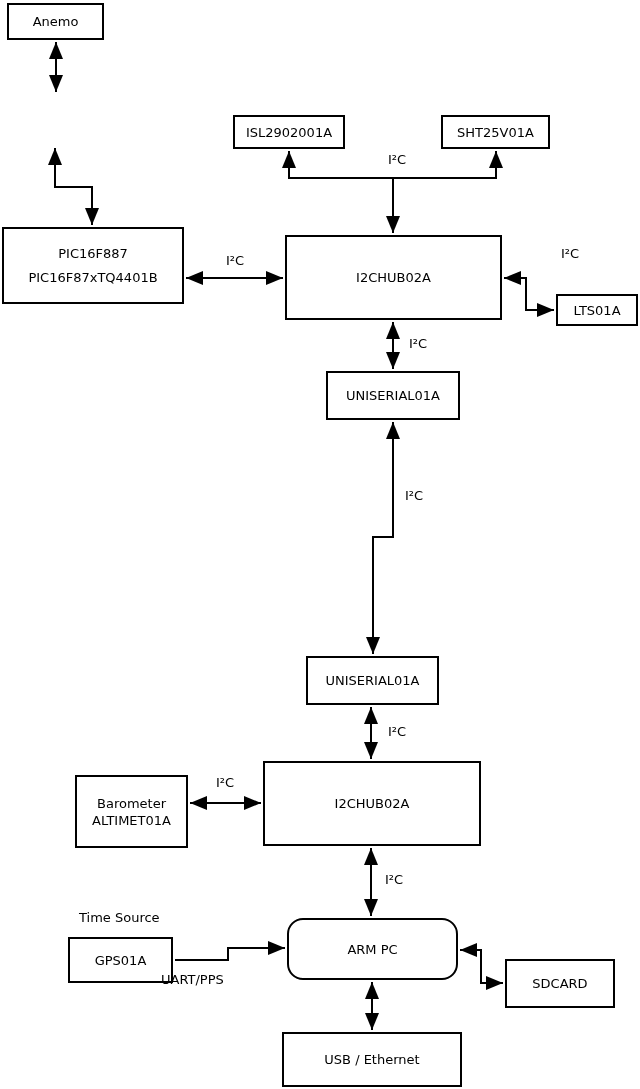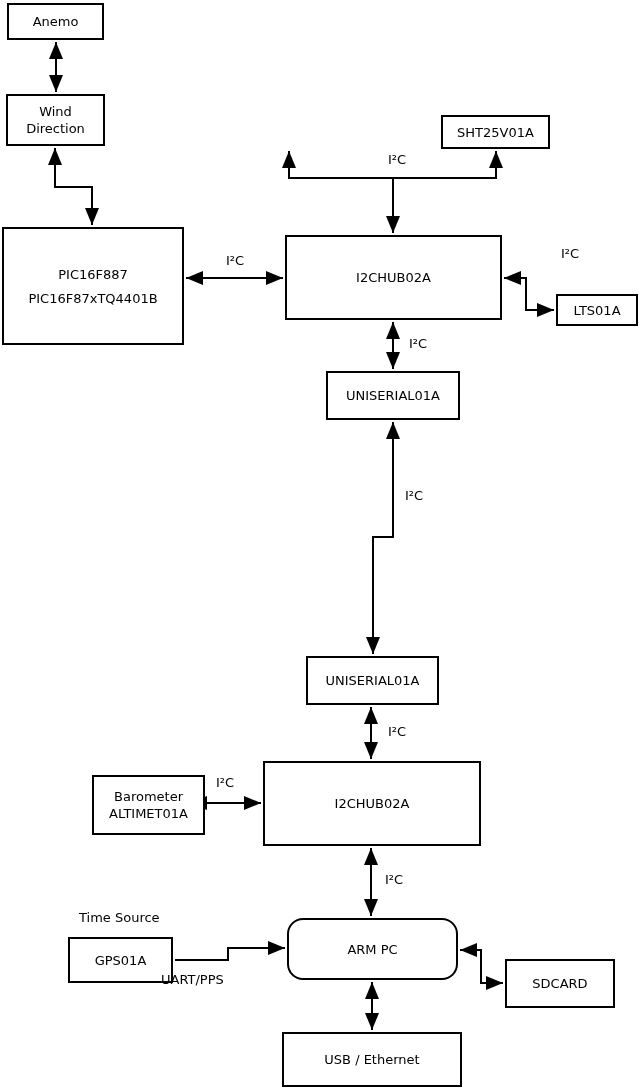--- a/index.html
+++ b/index.html
@@ -12,29 +12,29 @@
   .node{
     position:absolute;background:#ffffff;border:2px solid #000000;
     display:flex;flex-direction:column;align-items:center;justify-content:center;
     font-size:13px;line-height:17px;box-sizing:border-box;
     white-space:nowrap;
   }
   .lbl{position:absolute;font-size:13px;line-height:15px;white-space:nowrap;}
   
   #n-anemo  {left:7px;  top:3px;   width:97px; height:37px;}
   #n-wind   {left:6px;  top:94px;  width:99px; height:52px;}
-  #n-pic    {left:2px;  top:227px; width:182px;height:118px;gap:7px;}
+  #n-pic    {left:2px;  top:227px; width:182px;height:77px;gap:7px;}
   #n-isl    {left:233px;top:115px; width:112px;height:34px;}
   #n-sht    {left:441px;top:115px; width:109px;height:34px;}
   #n-hub1   {left:285px;top:235px; width:217px;height:85px;}
   #n-lts    {left:556px;top:294px; width:82px; height:32px;}
   #n-uni1   {left:326px;top:371px; width:134px;height:49px;}
   #n-uni2   {left:306px;top:656px; width:133px;height:49px;}
   #n-hub2   {left:263px;top:761px; width:218px;height:85px;}
-  #n-baro   {left:92px; top:775px; width:113px;height:60px;}
+  #n-baro   {left:75px; top:775px; width:113px;height:73px;}
   #n-gps    {left:68px; top:937px; width:105px;height:46px;}
   #n-arm    {left:287px;top:918px; width:171px;height:62px;border-radius:16px;}
   #n-sdcard {left:505px;top:959px; width:110px;height:49px;}
   #n-usb    {left:282px;top:1032px;width:180px;height:55px;}
   
   #l-i2c-top {left:388px;top:152px;}
   #l-i2c-pic {left:226px;top:253px;}
   #l-i2c-lts {left:561px;top:246px;}
   #l-i2c-uni1{left:409px;top:336px;}
   #l-i2c-long{left:405px;top:488px;}
@@ -72,27 +72,26 @@
       <path d="M371,848 L371,916" marker-start="url(#as)" marker-end="url(#ae)"></path>
       <path d="M175,960 L228,960 L228,948 L285,948" marker-end="url(#ae)"></path>
       <path d="M460,950 L481,950 L481,983 L503,983" marker-start="url(#as)" marker-end="url(#ae)"></path>
       <path d="M372,982 L372,1030" marker-start="url(#as)" marker-end="url(#ae)"></path>
     </g>
   </svg>
 
   <div class="node" id="n-anemo">
     <span>Anemo</span>
   </div>
-  <div class="node" id="n-wind">
-    <span>Wind</span>
-    <span>Direction</span>
-  </div>
   <div class="node" id="n-pic">
     <span>PIC16F887</span>
     <span>PIC16F87xTQ4401B</span>
+  </div>
+  <div class="node" id="n-isl">
+    <span>ISL2902001A</span>
   </div>
   <div class="node" id="n-sht">
     <span>SHT25V01A</span>
   </div>
   <div class="node" id="n-hub1">
     <span>I2CHUB02A</span>
   </div>
   <div class="node" id="n-lts">
     <span>LTS01A</span>
   </div>

